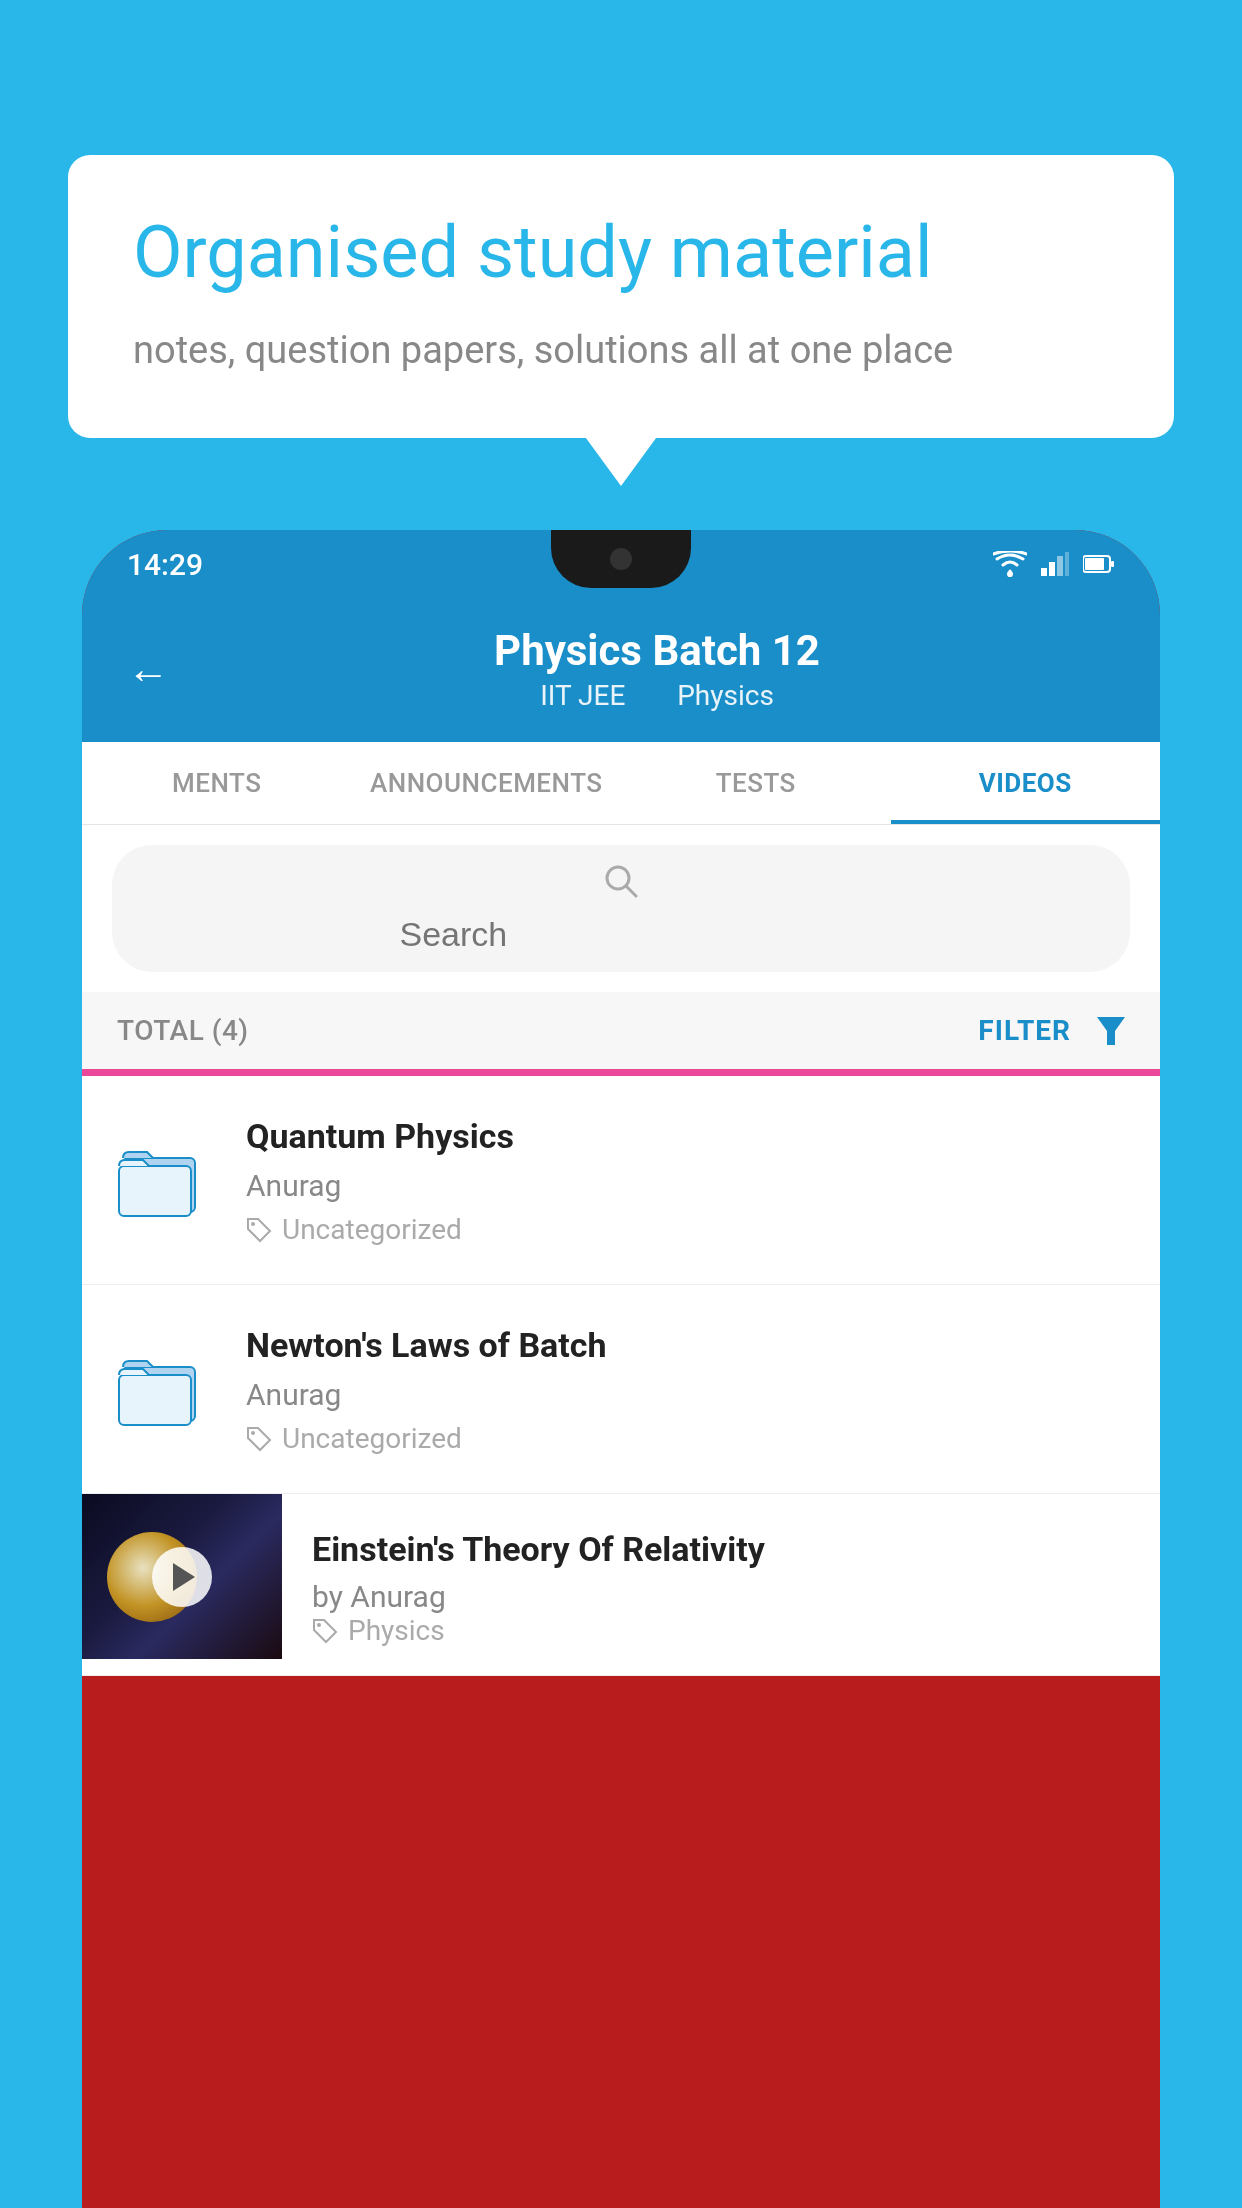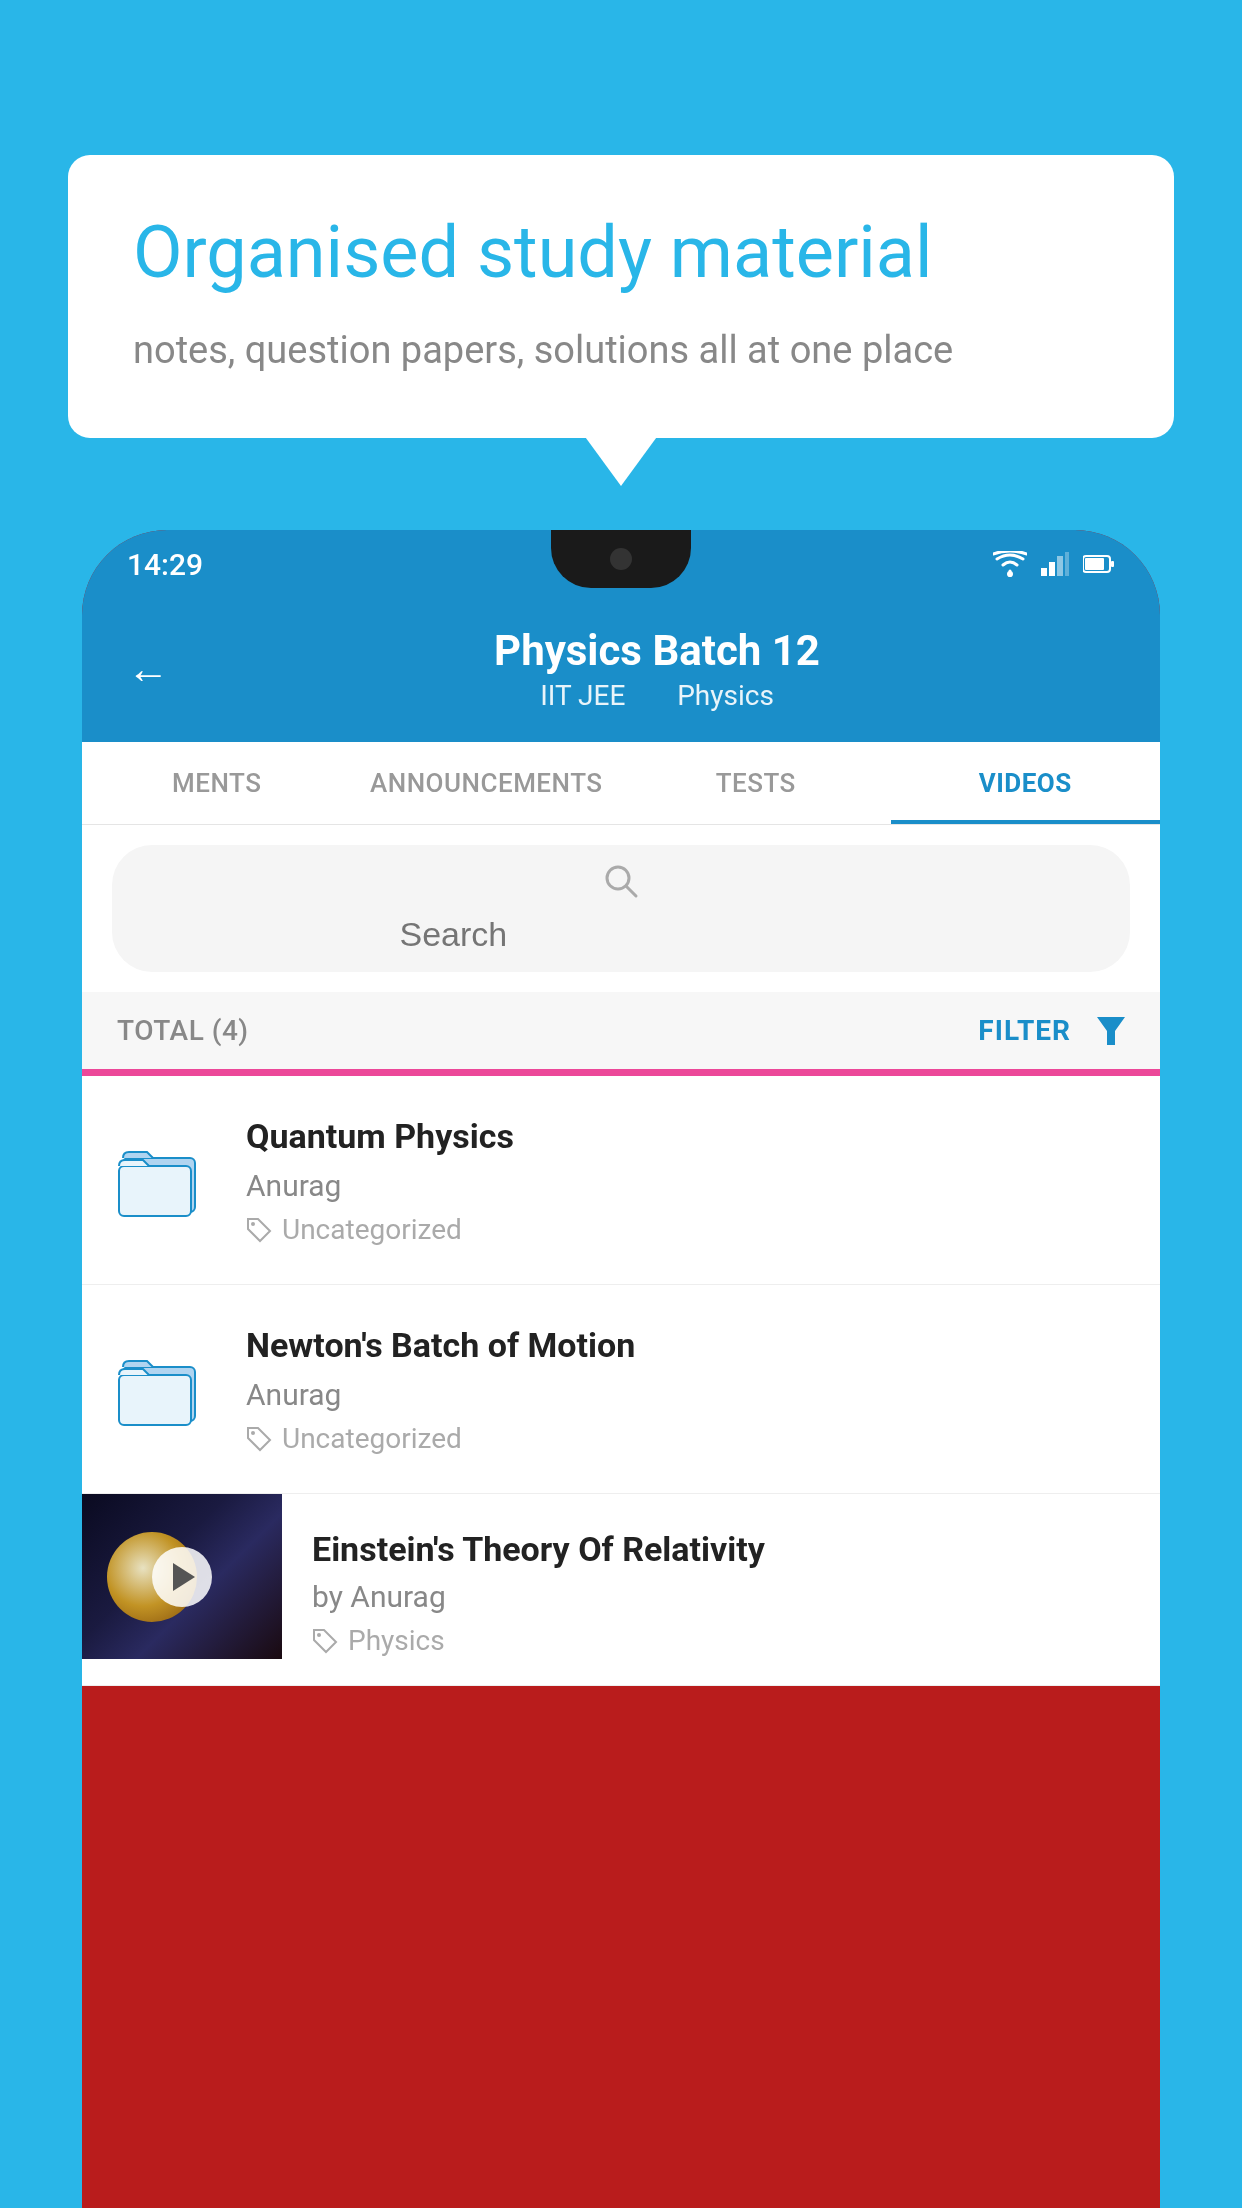--- a/index.html
+++ b/index.html
@@ -359,21 +359,20 @@
     .einstein-title {
       font-size: 34px;
       font-weight: 700;
       color: #222;
       margin-bottom: 10px;
     }
 
     .einstein-author {
       font-size: 30px;
       color: #888;
-      margin-bottom: 10px;
     }
 
     .einstein-tag {
       display: flex;
       align-items: center;
       gap: 10px;
       color: #aaa;
       font-size: 28px;
     }
   </style>
@@ -486,21 +485,21 @@
     <div class="video-item">
       <div class="folder-icon">
         <svg viewBox="0 0 85 80" fill="none" xmlns="http://www.w3.org/2000/svg">
           <rect x="6" y="18" width="72" height="54" rx="5" fill="#b0d4f0" stroke="#1a8ec9" stroke-width="2"></rect>
           <path d="M6 18 Q6 12 12 12 L30 12 L36 18" fill="#b0d4f0" stroke="#1a8ec9" stroke-width="2"></path>
           <rect x="2" y="26" width="72" height="50" rx="5" fill="#e8f4fb" stroke="#1a8ec9" stroke-width="2"></rect>
           <path d="M2 26 Q2 20 8 20 L26 20 L32 26" fill="#e8f4fb" stroke="#1a8ec9" stroke-width="2"></path>
         </svg>
       </div>
       <div class="video-info">
-        <div class="video-title">Newton's Batch of Motion</div>
+        <div class="video-title">Newton's Laws of Batch</div>
         <div class="video-author">Anurag</div>
         <div class="video-tag">
           <svg width="26" height="26" viewBox="0 0 26 26" fill="none">
             <path d="M2 2 L12 2 L24 14 L14 24 L2 12 Z" stroke="#aaa" stroke-width="2" fill="none"></path>
             <circle cx="7" cy="7" r="2" fill="#aaa"></circle>
           </svg>
           <span>Uncategorized</span>
         </div>
       </div>
     </div>

